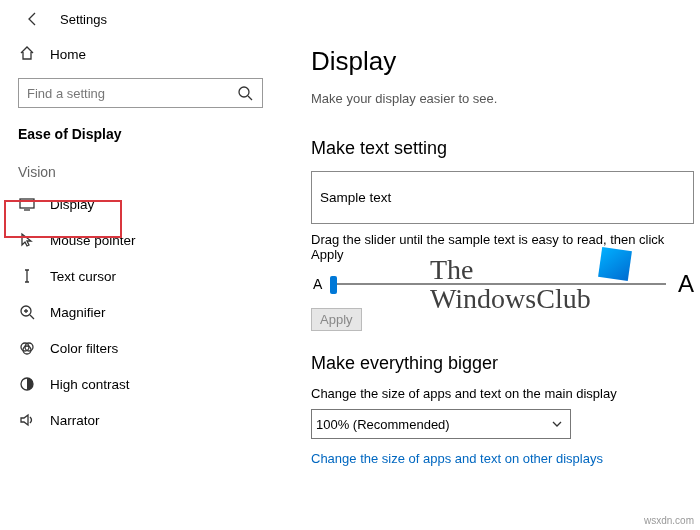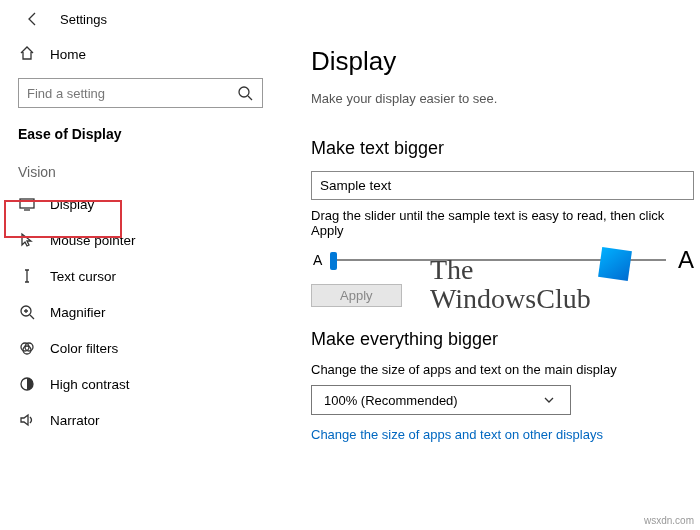--- a/index.html
+++ b/index.html
@@ -14,30 +14,30 @@
     .search-box { margin: 10px 12px 14px 14px; border: 1px solid #999; height: 30px; display: flex; align-items: center; padding: 0 8px; justify-content: space-between; color: #777; font-size: 13px; cursor: text; }
     .section-title { font-size: 14px; font-weight: 600; padding: 4px 14px 12px 14px; }
     .group-title { font-size: 14px; color: #666; padding: 10px 14px 6px 14px; }
     .nav-item { display: flex; align-items: center; gap: 14px; padding: 9px 14px; cursor: pointer; position: relative; }
     .nav-item .lbl { font-size: 13.5px; }
     .highlight-box { position: absolute; left: 4px; top: 200px; width: 118px; height: 38px; border: 2px solid #d9363e; pointer-events: none; }
     .main { flex: 1; padding: 4px 6px 0 36px; overflow: hidden; }
     .h1 { font-size: 26px; font-weight: 400; margin-bottom: 14px; margin-top: 4px; }
     .sub { font-size: 13px; color: #555; margin-bottom: 32px; }
     .h2 { font-size: 18px; font-weight: 400; margin-bottom: 12px; }
-    .sample-box { border: 1px solid #888; padding: 6px 8px; font-size: 13.5px; margin-bottom: 8px; }
+    .sample-box { border: 1px solid #888; padding: 18px 8px; font-size: 13.5px; margin-bottom: 8px; }
     .hint { font-size: 13px; margin-bottom: 8px; }
     .slider-row { display: flex; align-items: center; gap: 8px; margin-bottom: 10px; }
     .slider-row .a-small { font-size: 14px; margin-left: 2px; }
     .slider-row .a-big { font-size: 24px; margin-left: 4px; }
     .slider-track { flex: 1; height: 2px; background: #888; position: relative; }
     .slider-thumb { position: absolute; left: 0; top: -7px; width: 7px; height: 18px; background: #0078D7; border-radius: 2px; }
-    .apply-btn { border: 1px solid #bbb; background: #e6e6e6; color: #888; font-size: 13px; padding: 3px 28px; cursor: default; margin-bottom: 22px; }
+    .apply-btn { border: 1px solid #bbb; background: #e6e6e6; color: #888; font-size: 13px; padding: 3px 8px; cursor: default; margin-bottom: 22px; }
     .desc { font-size: 13px; margin-bottom: 8px; }
-    .dropdown { border: 1px solid #777; width: 260px; height: 30px; display: flex; align-items: center; justify-content: space-between; padding: 0 12px; font-size: 13px; cursor: pointer; margin-bottom: 12px; }
+    .dropdown { border: 1px solid #777; width: 260px; height: 30px; display: flex; align-items: center; justify-content: space-between; padding: 0 4px; font-size: 13px; cursor: pointer; margin-bottom: 12px; }
     .link { color: #0067c0; font-size: 13px; cursor: pointer; margin-bottom: 10px; display: block; }
     .icon { width: 18px; height: 18px; display: inline-flex; align-items: center; justify-content: center; flex-shrink: 0; }
     .icon svg { width: 16px; height: 16px; stroke: #333; fill: none; stroke-width: 1.3; }
     .watermark { position: absolute; left: 430px; top: 255px; pointer-events: none; }
     .watermark .txt { font-family: Georgia, serif; font-size: 28px; color: #404040; line-height: 1.05; }
     .watermark .sq { position: absolute; left: 170px; top: -6px; width: 30px; height: 30px; background: linear-gradient(135deg,#00b0ff,#006cd1); transform: rotate(8deg); }
     .footer-mark { position: absolute; right: 6px; bottom: 4px; font-size: 10px; color: #999; }
   </style>
 </head>
 <body>
@@ -136,21 +136,21 @@
       <span class="lbl">Narrator</span>
     </div>
 
     <div class="highlight-box"></div>
   </div>
 
   <div class="main">
     <div class="h1">Display</div>
     <div class="sub">Make your display easier to see.</div>
 
-    <div class="h2">Make text bigger</div>
+    <div class="h2">Make text setting</div>
     <div class="sample-box">Sample text</div>
     <div class="hint">Drag the slider until the sample text is easy to read, then click Apply</div>
     <div class="slider-row">
       <span class="a-small">A</span>
       <div class="slider-track">
         <div class="slider-thumb"></div>
       </div>
       <span class="a-big">A</span>
     </div>
     <button class="apply-btn">Apply</button>

